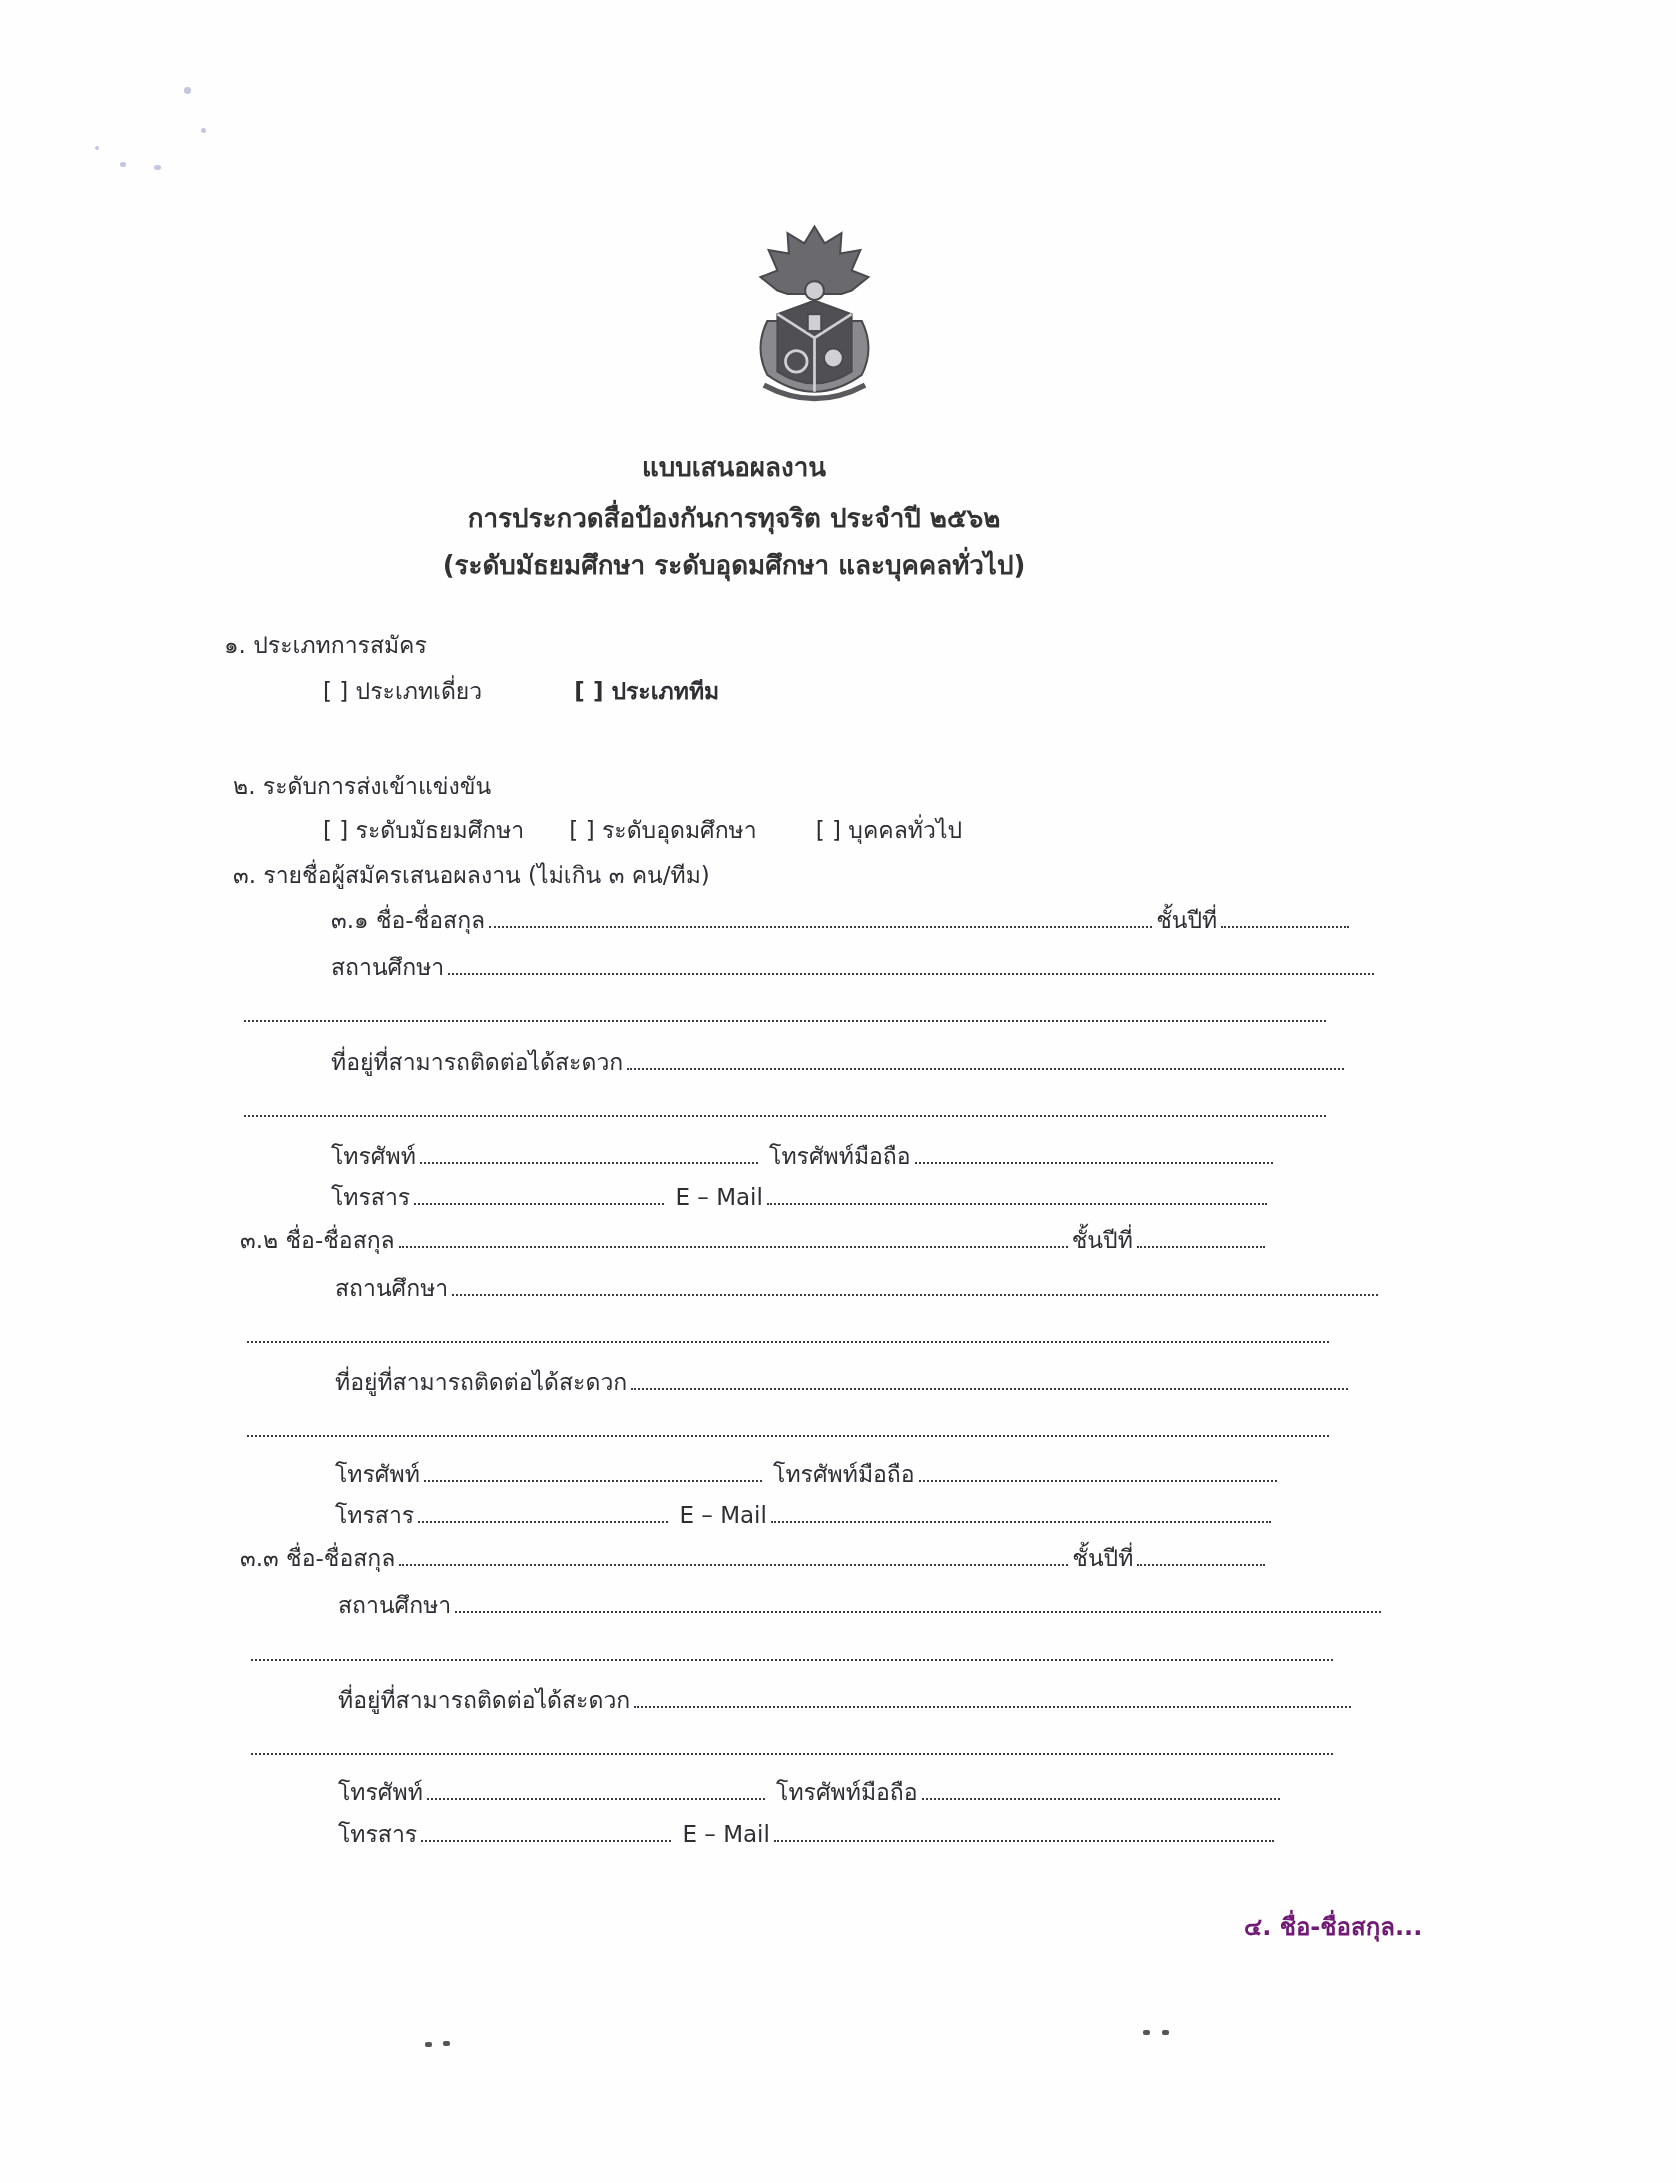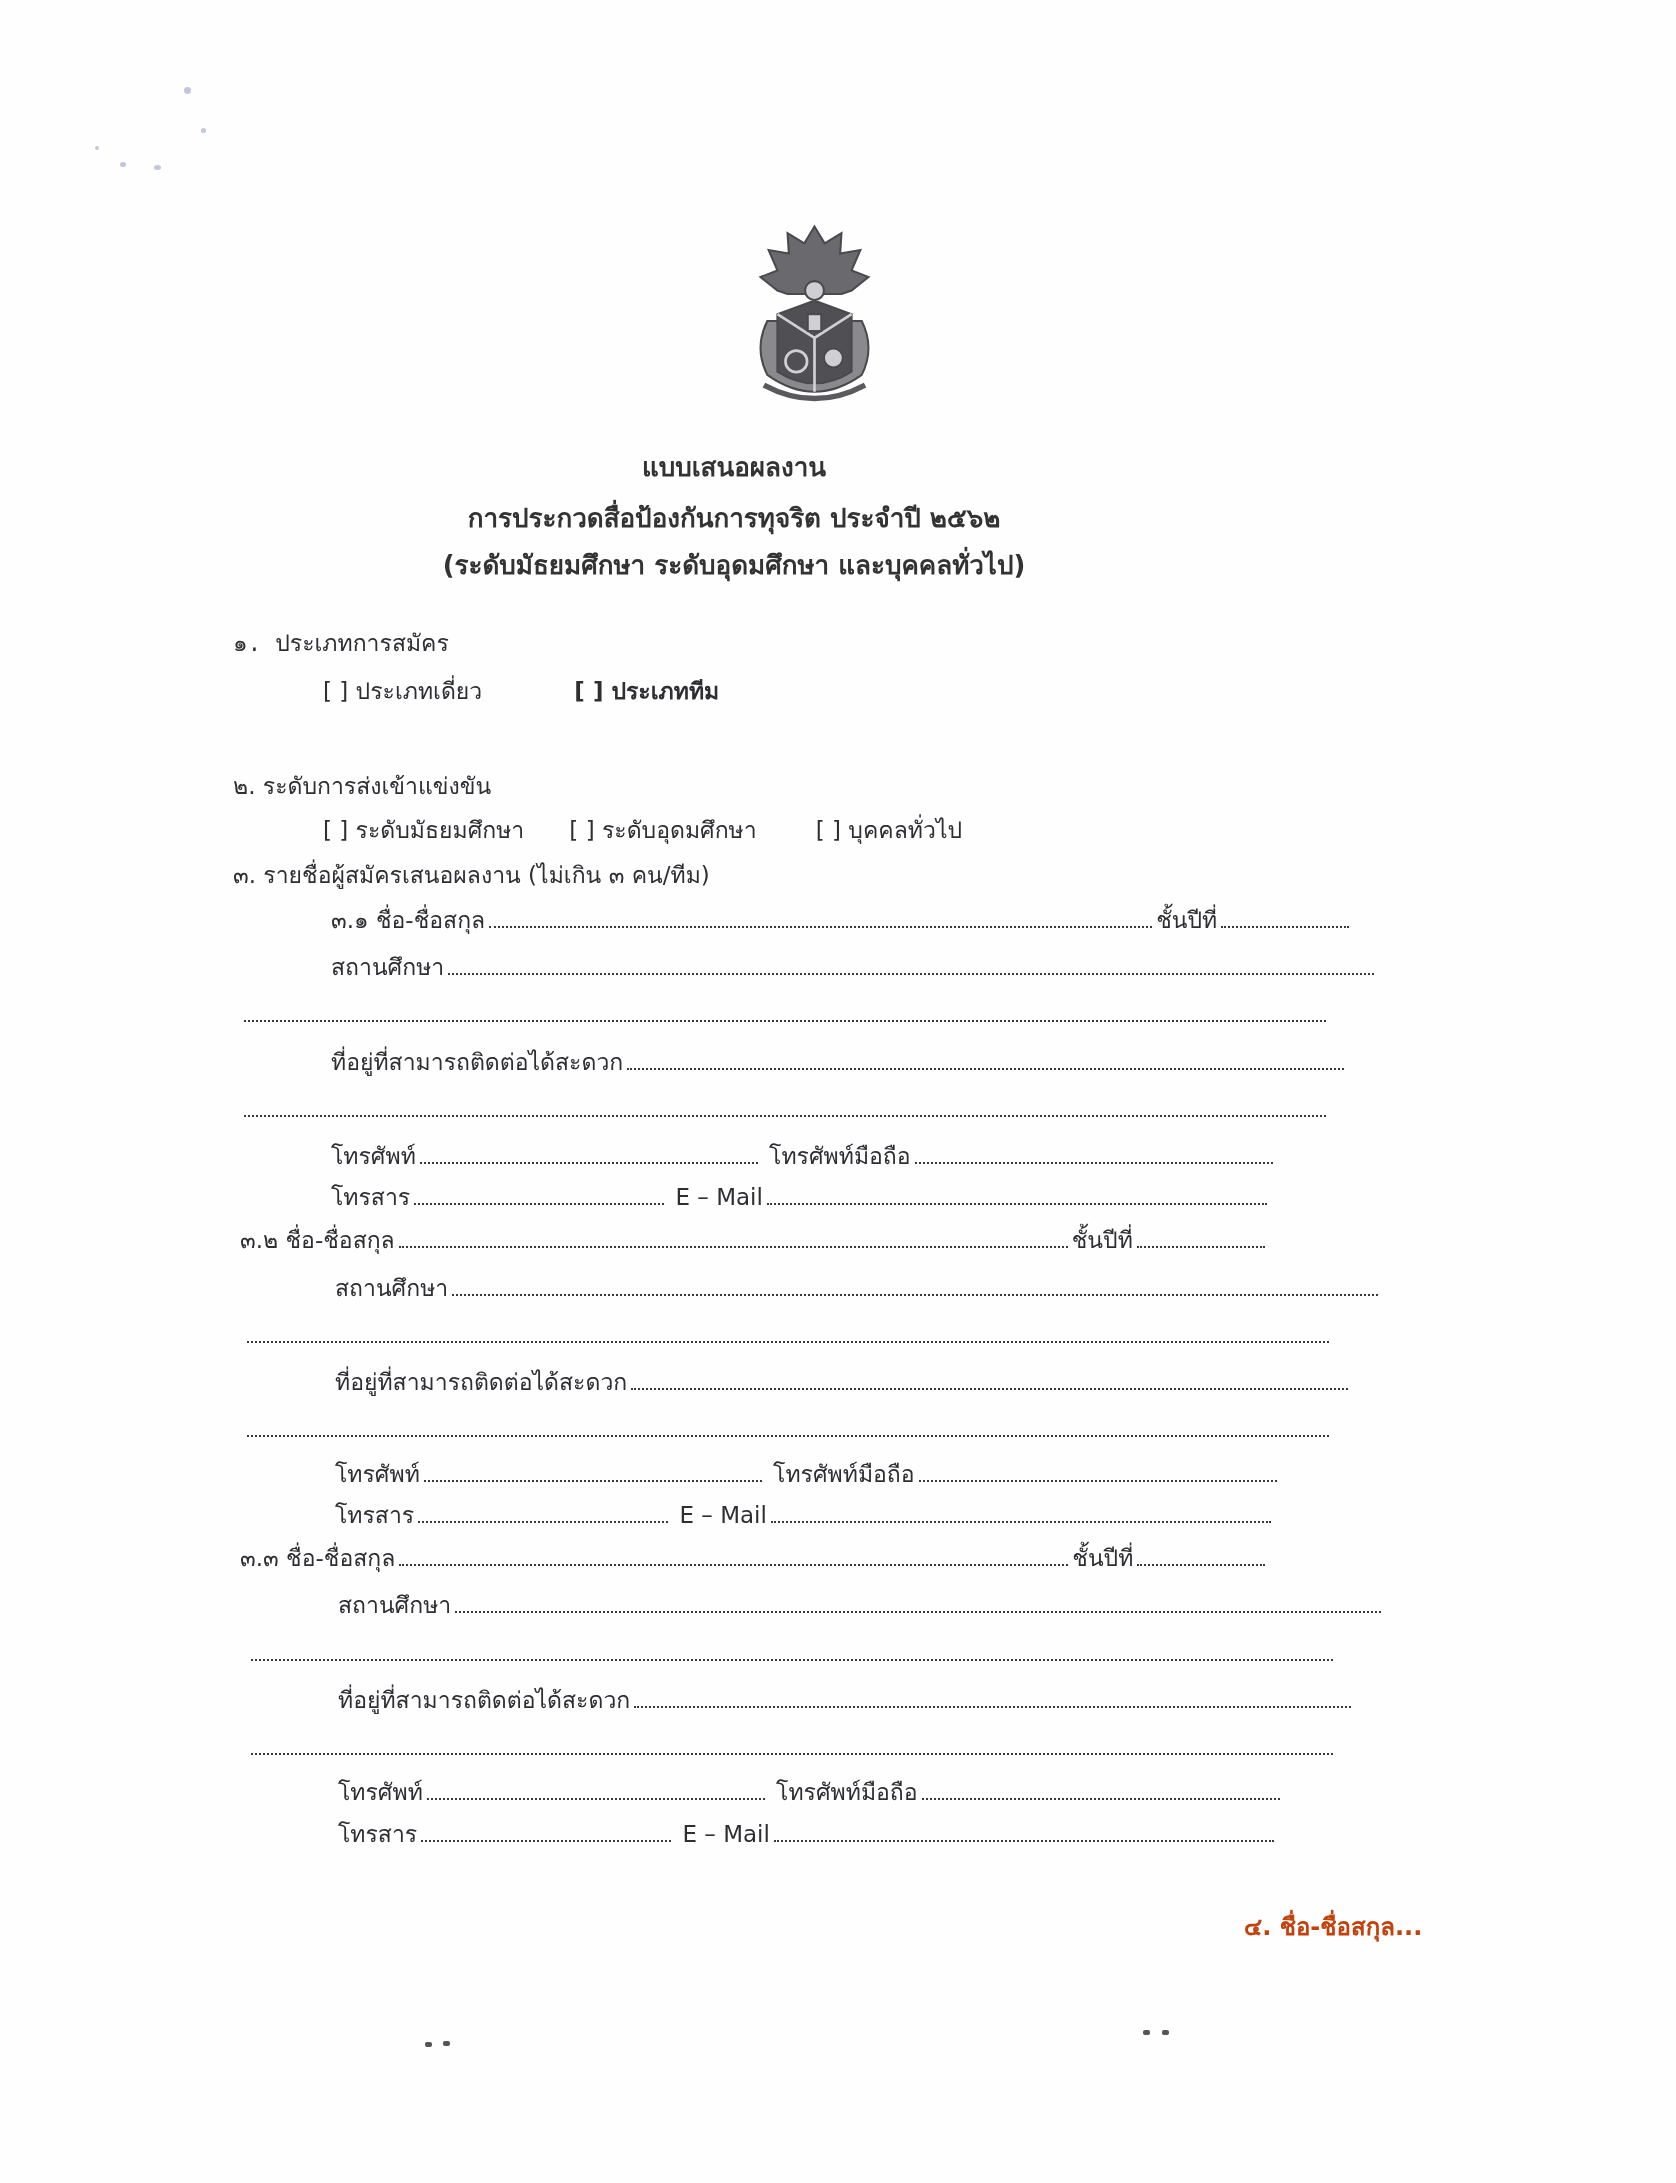--- a/index.html
+++ b/index.html
@@ -9,21 +9,21 @@
     color: #2a2a2e;
   }
   .page { position: absolute; left: 0; top: 0; width: 1676px; height: 2183px; background: #fefefe; }
   .speck { position: absolute; border-radius: 50%; background: #9aa0c8; opacity: .6; }
   .logo { position: absolute; left: 740px; top: 213px; width: 149px; height: 199px; }
   .title { position: absolute; left: 0; width: 1468px; text-align: center; font-size: 26px; font-weight: bold; color: #333; }
   .line { position: absolute; font-size: 23px; white-space: nowrap; color: #2f2f33; line-height: 30px; }
   .dots { display: inline-block; border-bottom: 2.7px dotted #3a3a3e; height: 20px; vertical-align: baseline; margin: 0 4px; }
   .cb { display: inline-block; margin-right: 10.8px; }
   .mark { position: absolute; width: 6.8px; height: 4.7px; background: #555; border-radius: 2px; }
-  .nextpage { position: absolute; font-size: 24px; font-weight: bold; color: #c2410c; }
+  .nextpage { position: absolute; font-size: 24px; font-weight: bold; color: #701a75; }
 </style>
 </head>
 <body>
 
 <div class="page">
 
   <div class="speck" style="left:184px;top:87px;width:6.8px;height:6.8px;"></div>
   <div class="speck" style="left:201px;top:128px;width:5.4px;height:5.4px;"></div>
   <div class="speck" style="left:120px;top:162px;width:6px;height:5.4px;"></div>
   <div class="speck" style="left:154px;top:165px;width:6.8px;height:5.4px;"></div>
@@ -40,21 +40,21 @@
       <circle cx="138" cy="215" r="14" fill="#d0d0d4"></circle>
       <rect x="100" y="150" width="20" height="25" fill="#d0d0d4"></rect>
       <path d="M35 255 Q110 295 185 255" fill="none" stroke="#5a5a5e" stroke-width="8"></path>
     </g>
   </svg>
 
   <div class="title" style="top:446px;">แบบเสนอผลงาน</div>
   <div class="title" style="top:497px;">การประกวดสื่อป้องกันการทุจริต ประจำปี ๒๕๖๒</div>
   <div class="title" style="top:544px;">(ระดับมัธยมศึกษา ระดับอุดมศึกษา และบุคคลทั่วไป)</div>
 
-  <div class="line" style="left:233px;top:630px;font-family:Liberation Mono, monospace;">๑. ประเภทการสมัคร</div>
+  <div class="line" style="left:224px;top:630px;">๑. ประเภทการสมัคร</div>
   <div class="line" style="left:323px;top:676px;">
     <span class="cb">[ ] ประเภทเดี่ยว</span>
     <span class="cb" style="margin-left:74px;font-weight:bold;">[ ] ประเภททีม</span>
   </div>
 
   <div class="line" style="left:233px;top:771px;">๒. ระดับการส่งเข้าแข่งขัน</div>
   <div class="line" style="left:323px;top:815px;">
     <span class="cb">[ ] ระดับมัธยมศึกษา</span>
     <span class="cb" style="margin-left:27px;">[ ] ระดับอุดมศึกษา</span>
     <span class="cb" style="margin-left:41px;">[ ] บุคคลทั่วไป</span>

